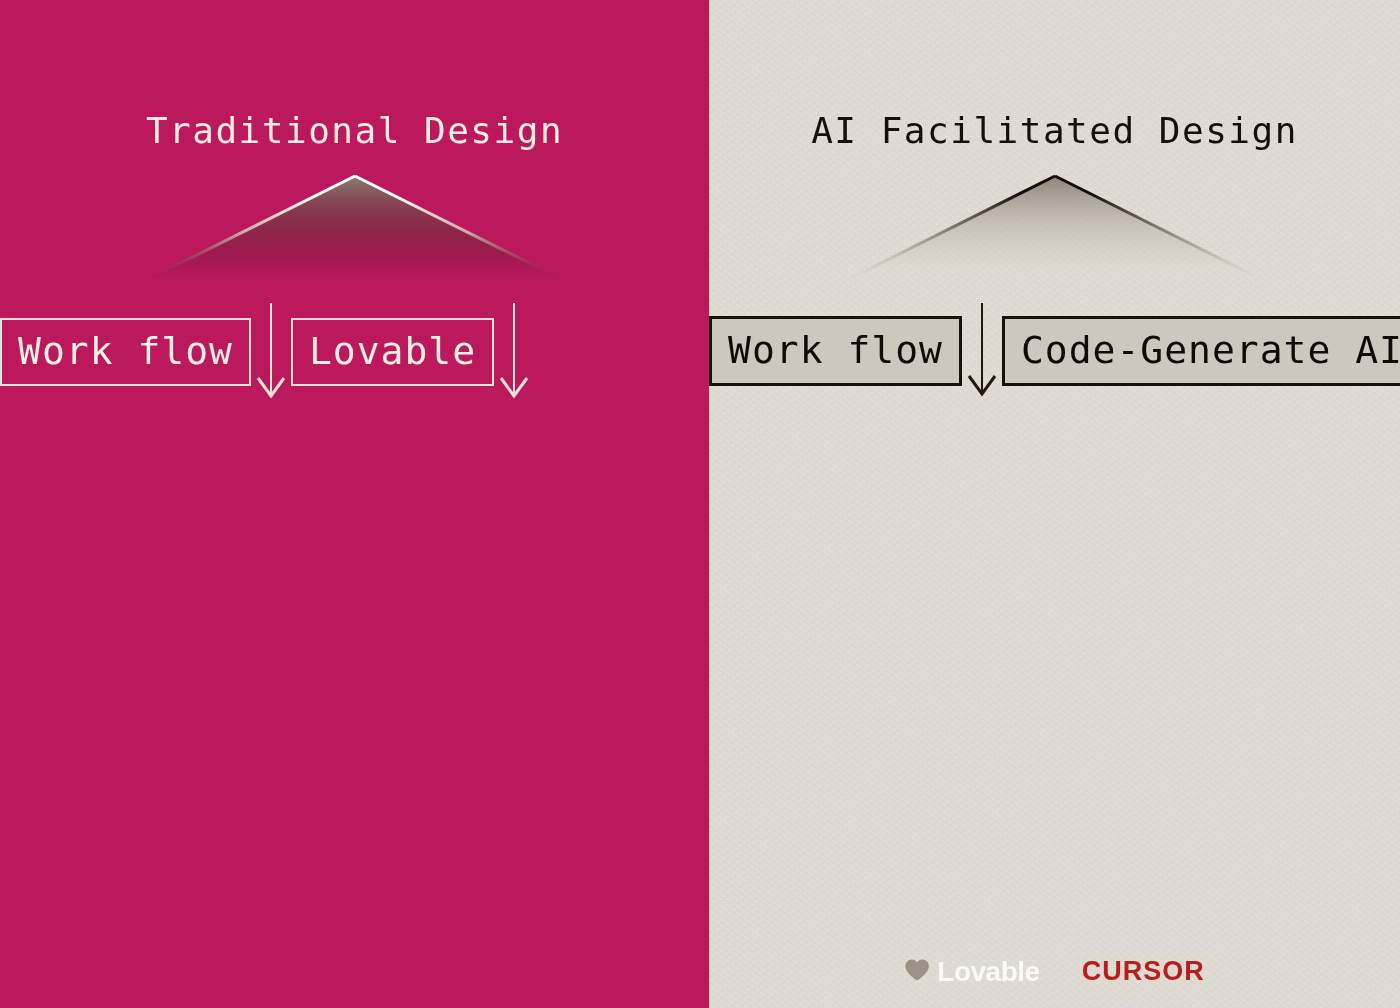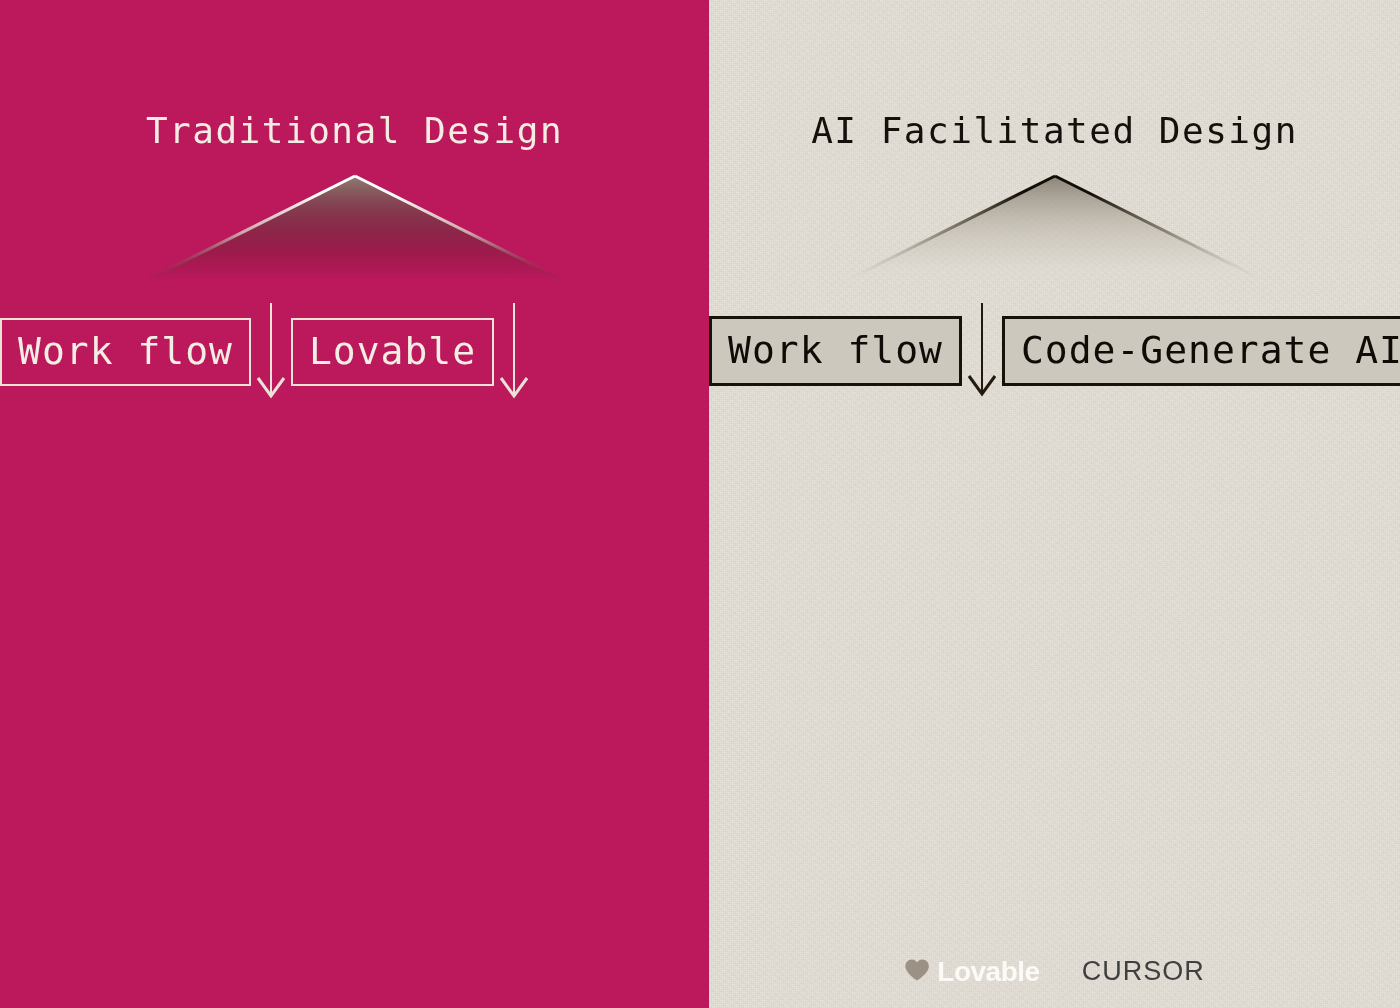--- a/index.html
+++ b/index.html
@@ -135,23 +135,23 @@
   .logo-lovable .wordmark {
     font-family: "Liberation Sans", sans-serif;
     font-weight: bold;
     font-size: 28px;
     color: #fbfaf7;
     letter-spacing: -0.5px;
     line-height: 1;
   }
   .logo-cursor .wordmark {
     font-family: "Liberation Sans", sans-serif;
-    font-weight: normal;
+    font-weight: bold;
     font-size: 27px;
-    color: #404040;
+    color: #b91c1c;
     letter-spacing: 1px;
     line-height: 1;
   }
 </style>
 </head>
 <body>
 
 <div id="stage">
 
   <div class="panel panel-dark">

